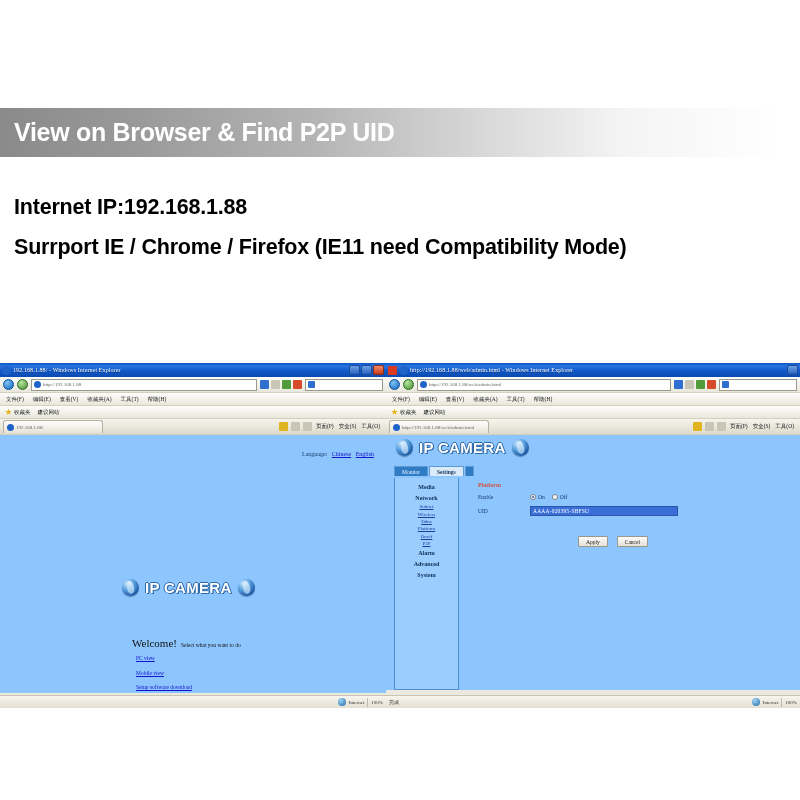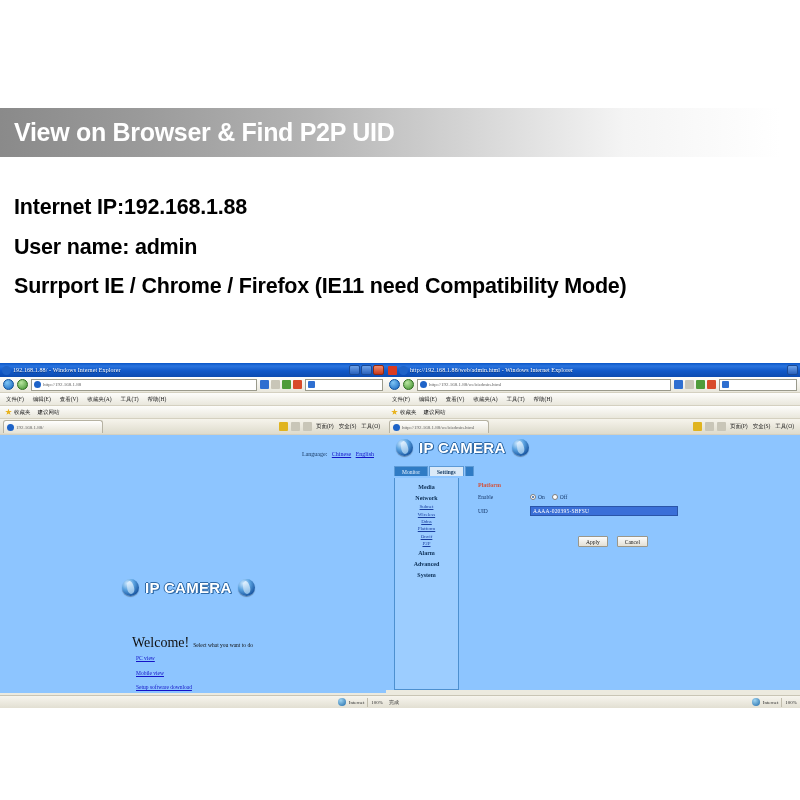--- a/index.html
+++ b/index.html
@@ -163,21 +163,21 @@
     position: absolute; right: 12px; top: 16px;
     font-size: 6px; color: #1b3d66; white-space: nowrap;
     font-family: "Liberation Serif", serif;
   }
   #lang-row a { color: #1414c8; text-decoration: underline; margin-left: 3px; }
   #left-logo { position: absolute; left: 112px; top: 140px; }
   #welcome-row {
     position: absolute; left: 132px; top: 198px;
     white-space: nowrap; color: #101010; font-family: "Liberation Serif", serif;
   }
-  #welcome-main { font-size: 14px; }
+  #welcome-main { font-size: 11px; }
   #welcome-sub  { font-size: 5.5px; }
   #left-links { position: absolute; left: 136px; top: 220px; }
   #left-links a {
     display: block; font-size: 5.5px; color: #1414c8; text-decoration: underline;
     margin-bottom: 8.5px; white-space: nowrap; font-family: "Liberation Serif", serif;
   }
 
   
   #right-page { position: relative; height: 100%; }
   #tabs-row { position: absolute; left: 8px; top: 31px; display: flex; gap: 1px; align-items: flex-end; }
@@ -237,21 +237,20 @@
 </style>
 </head>
 <body>
 
 <div id="banner">
   <div id="banner-title">View on Browser &amp; Find P2P UID</div>
 </div>
 
 <div id="info-block">
   <div class="info-line">Internet IP:192.168.1.88</div>
-  <div class="info-line">User name: admin</div>
   <div class="info-line">Surrport IE / Chrome / Firefox (IE11 need Compatibility Mode)</div>
 </div>
 
 <div id="windows">
 
   <div class="win" id="win-left">
 
     <div class="titlebar">
       <span class="tb-ico e"></span>
       <span class="tb-text">192.168.1.88/ - Windows Internet Explorer</span>

